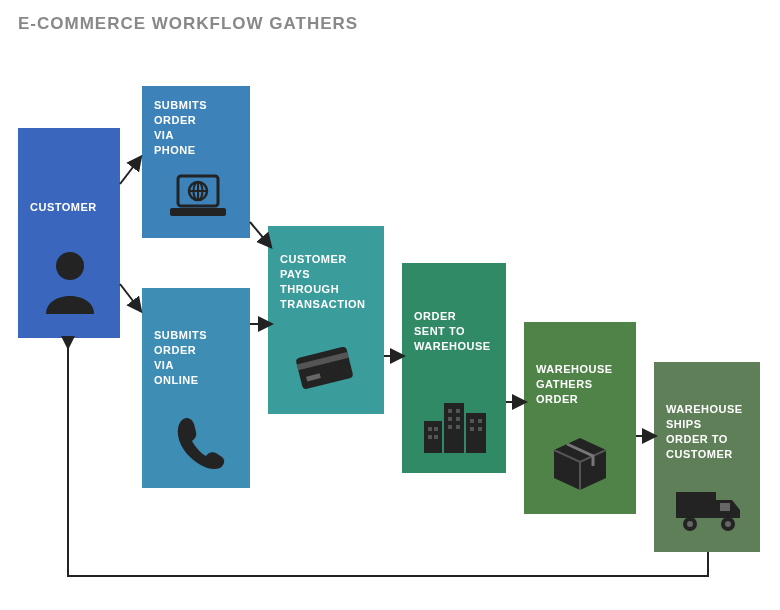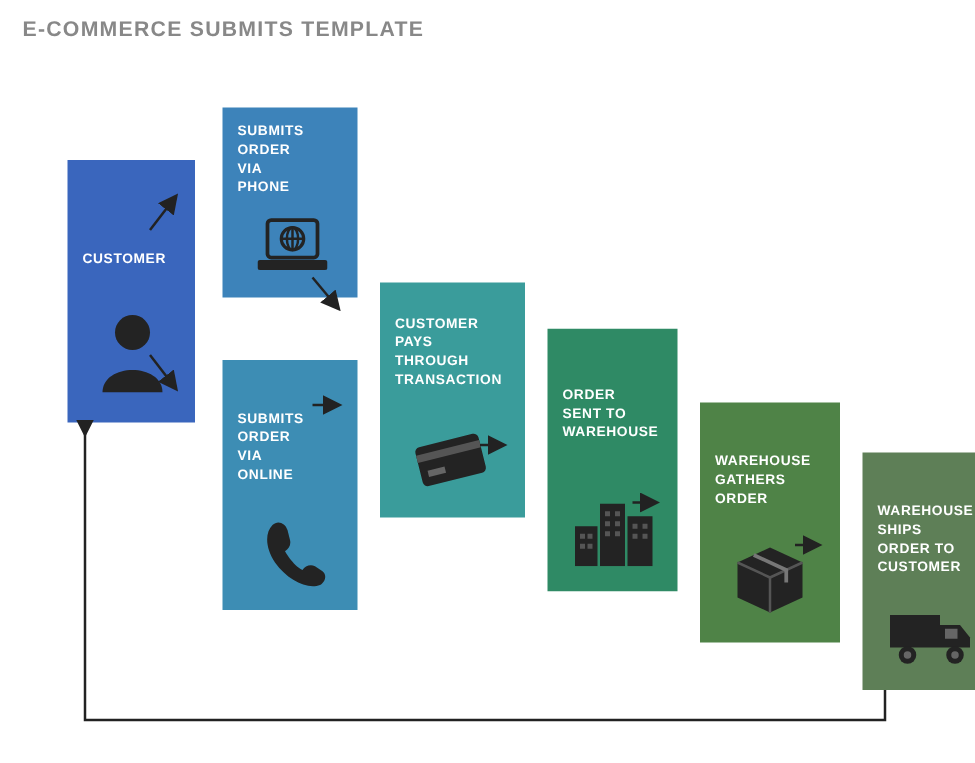--- a/index.html
+++ b/index.html
@@ -6,36 +6,35 @@
   body { font-family: Arial, Helvetica, sans-serif; background: #fff; }
   .canvas { position: relative; width: 780px; height: 610px; }
   .title {
     position: absolute; left: 18px; top: 14px;
     font-size: 17px; font-weight: 700; letter-spacing: 1px; color: #888;
   }
   .box {
     position: absolute;
     padding: 12px 12px 10px 12px;
     color: #fff;
-    margin-left: 36px;
   }
   .box .label {
     font-size: 11px; font-weight: 700; letter-spacing: 0.5px; line-height: 1.35;
     white-space: pre-line;
   }
   .icon { position: absolute; }
   .arrow { position: absolute; pointer-events: none; }
   
 </style>
 </head>
 <body>
 
 <div class="canvas">
 
-  <div class="title">E-COMMERCE SUBMITS TEMPLATE</div>
+  <div class="title">E-COMMERCE WORKFLOW GATHERS</div>
 
   <div class="box" style="left:18px; top:128px; width:102px; height:210px; background:#3a66bd;">
     <div class="label" style="margin-top:60px;">CUSTOMER</div>
     <svg class="icon" style="left:24px; top:122px;" width="56" height="64" viewBox="0 0 56 64">
       <circle cx="28" cy="16" r="14" fill="#232323"></circle>
       <path d="M4 64 C4 40 52 40 52 64 Z" fill="#232323"></path>
     </svg>
   </div>
 
   <div class="box" style="left:142px; top:86px; width:108px; height:152px; background:#3d83ba;">

